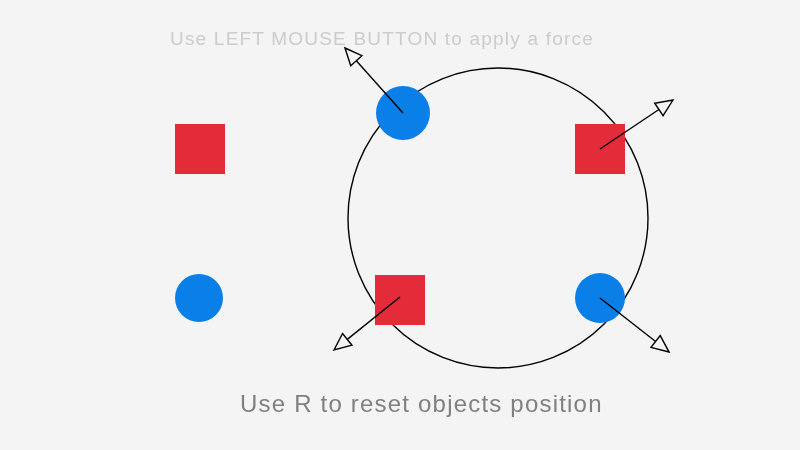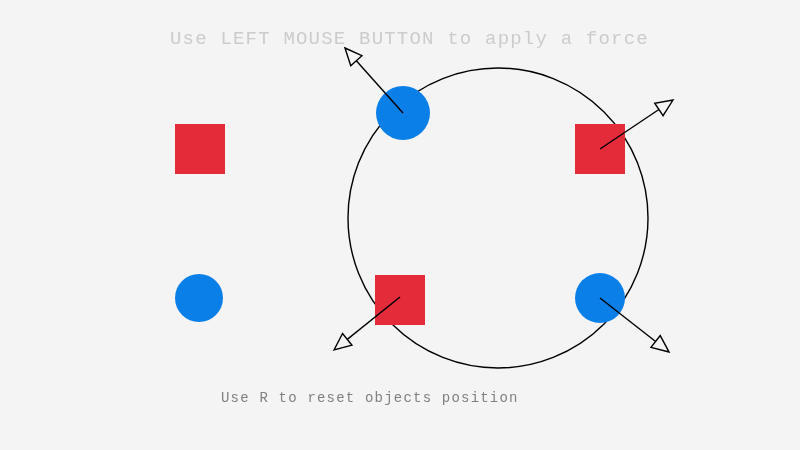--- a/index.html
+++ b/index.html
@@ -19,34 +19,34 @@
     position: absolute;
     left: 0;
     top: 0;
     width: 800px;
     height: 450px;
     display: block;
   }
   .hud-text {
     position: absolute;
     white-space: pre;
-    font-family: Liberation Mono, monospace;
+    font-family: Liberation Sans, sans-serif;
     letter-spacing: 1.2px;
     user-select: none;
   }
   #hint-top {
     left: 170px;
     top: 28px;
     font-size: 19px;
     color: #cccccc;
   }
   #hint-bottom {
-    left: 221px;
+    left: 240px;
     top: 390px;
-    font-size: 14px;
+    font-size: 24px;
     color: #808080;
     text-align: center;
   }
 </style>
 </head>
 <body>
 
 <div id="app" style="background: rgb(244, 244, 244);">
 
   <svg id="scene-svg" viewBox="0 0 800 450" xmlns="http://www.w3.org/2000/svg">

